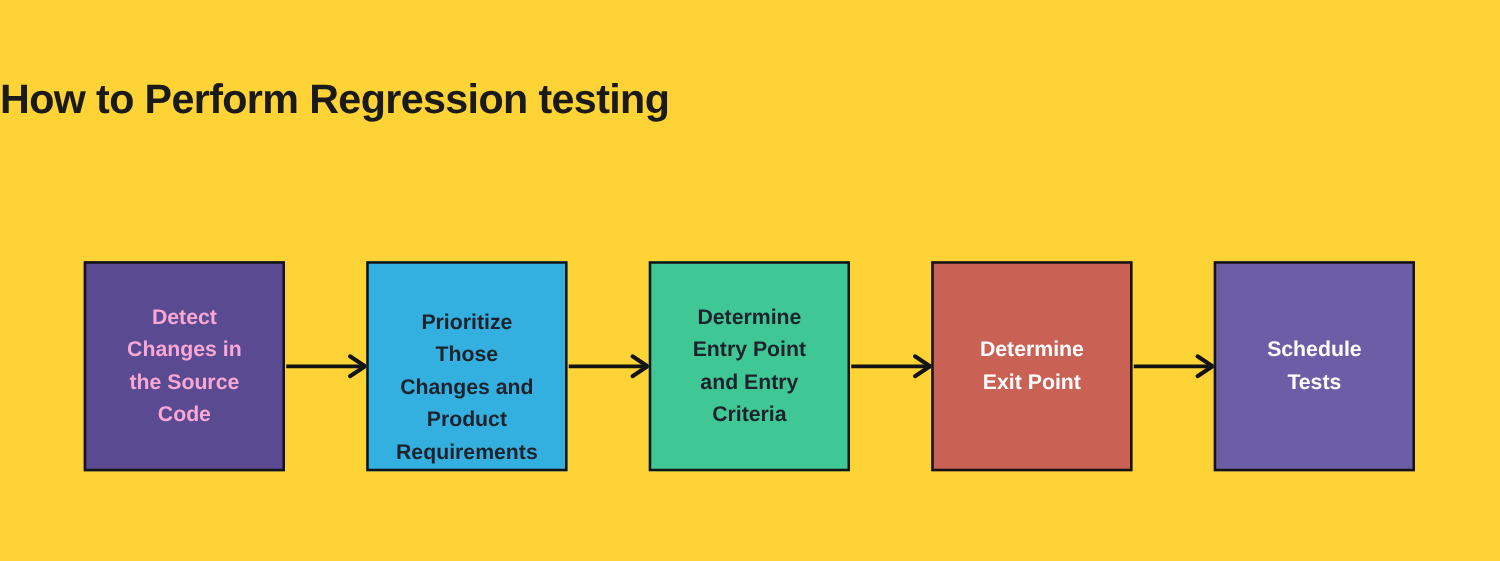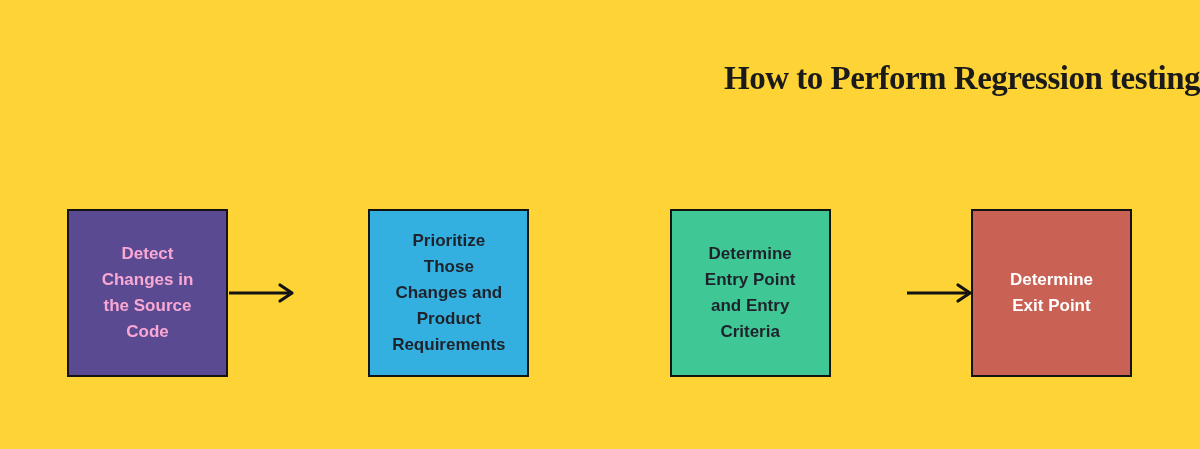--- a/index.html
+++ b/index.html
@@ -16,25 +16,24 @@
     position: relative;
     width: 1200px;
     height: 449px;
   }
   .title {
     position: absolute;
     top: 60px;
     left: 0;
     width: 100%;
     margin: 0;
-    text-align: right;
+    text-align: left;
     font-size: 33px;
     font-weight: 700;
     letter-spacing: -0.5px;
-    font-family: Liberation Serif, serif;
   }
   .flow-row {
     position: absolute;
     left: 67px;
     top: 209px;
     width: 1065px;
     height: 168px;
     display: flex;
     justify-content: space-between;
   }
@@ -93,34 +92,38 @@
         </g>
       </svg>
 
   <div class="step" style="background: rgb(90, 74, 146); border-color: rgb(19, 19, 19);">
     <span class="step-label" style="color: #f9a8d4;">Detect
 Changes in
 the Source
 Code</span>
   </div>
 
-  <div class="step" style="background: rgb(51, 175, 224); border-color: rgb(19, 19, 19);">
+  <div class="step" style="background: rgb(51, 175, 224); border-color: rgb(19, 19, 19); align-items: flex-end;">
     <span class="step-label" style="color: rgb(30, 34, 43);">Prioritize
 Those
 Changes and
 Product
 Requirements</span>
   </div>
 
   <div class="step" style="background: rgb(63, 199, 149); border-color: rgb(19, 19, 19);">
     <span class="step-label" style="color: rgb(30, 34, 43);">Determine
 Entry Point
 and Entry
 Criteria</span>
   </div>
 
   <div class="step" style="background: rgb(201, 97, 85); border-color: rgb(19, 19, 19);">
     <span class="step-label" style="color: rgb(255, 255, 255);">Determine
 Exit Point</span>
   </div>
 
+  <div class="step" style="background: rgb(108, 94, 166); border-color: rgb(19, 19, 19);">
+    <span class="step-label" style="color: rgb(255, 255, 255);">Schedule
+Tests</span>
+  </div>
 </div>
 </div>
 
 </body></html>

